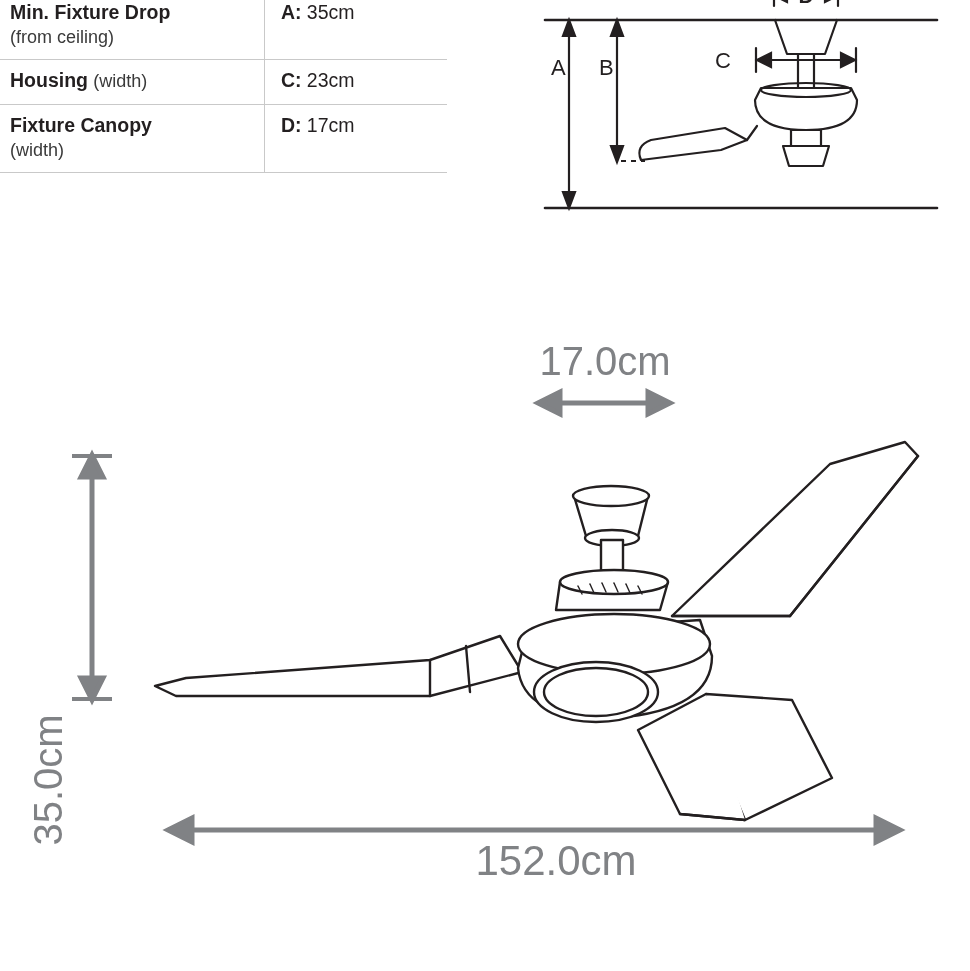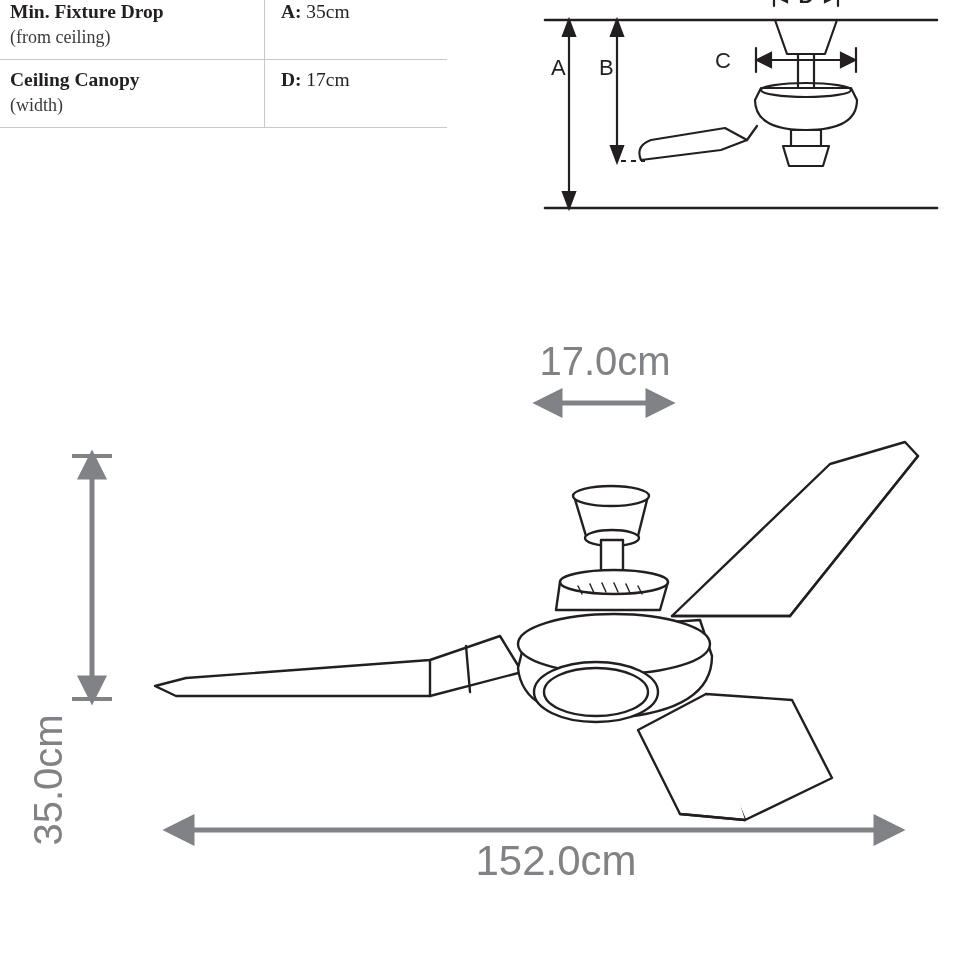--- a/index.html
+++ b/index.html
@@ -16,21 +16,20 @@
     overflow: hidden;
   }
 
   
   .spec-table {
     position: absolute;
     left: 0;
     top: 0;
     width: 447px;
     border-collapse: collapse;
-    font-family: Liberation Serif, serif;
   }
   .spec-table tr {
     border-bottom: 1px solid #c9c9c9;
   }
   .spec-table td {
     vertical-align: top;
     padding: 8px 8px 10px 10px;
     font-size: 19px;
     line-height: 1.28;
   }
@@ -111,21 +110,31 @@
         <span class="lbl-main">Min. Fixture Drop</span>
         <span class="lbl-sub-block">(from ceiling)</span>
       </td>
       <td class="value">
         <span class="val-key">A:</span>
         <span class="val-num">35cm</span>
       </td>
     </tr>
     <tr>
       <td class="label">
-        <span class="lbl-main">Ceiling Canopy</span>
+        <span class="lbl-main">Housing</span>
+        <span class="lbl-sub">(width)</span>
+      </td>
+      <td class="value">
+        <span class="val-key">C:</span>
+        <span class="val-num">23cm</span>
+      </td>
+    </tr>
+    <tr>
+      <td class="label">
+        <span class="lbl-main">Fixture Canopy</span>
         <span class="lbl-sub-block">(width)</span>
       </td>
       <td class="value">
         <span class="val-key">D:</span>
         <span class="val-num">17cm</span>
       </td>
     </tr>
   </tbody>
 </table>
 

